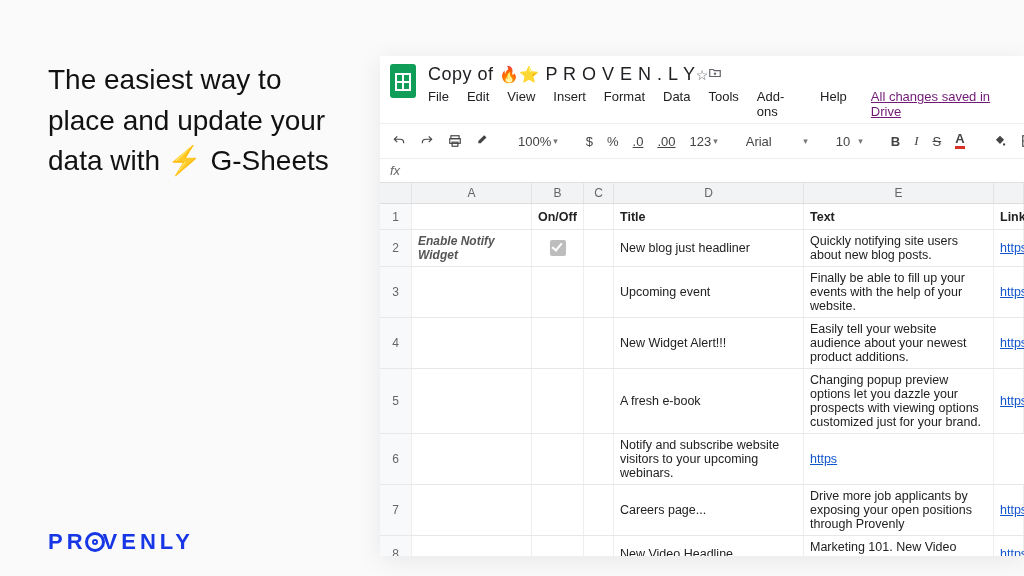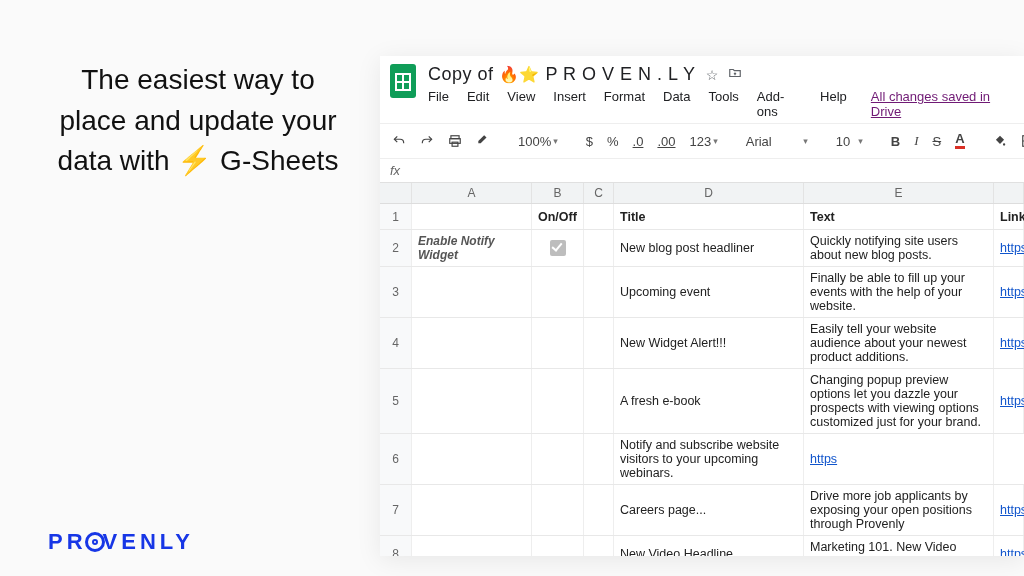--- a/index.html
+++ b/index.html
@@ -9,21 +9,20 @@
     background: #fafafa;
     font-family: Arial, sans-serif;
     position: relative;
     overflow: hidden;
   }
   .left-pane {
     position: absolute;
     left: 48px;
     top: 60px;
     width: 300px;
-    text-align: center;
   }
   .tagline {
     font-size: 28px;
     line-height: 1.45;
     color: #111;
     font-weight: 400;
     font-family: -apple-system, "Segoe UI", Arial, sans-serif;
   }
   .bolt { display: inline; }
   .brand-logo {
@@ -83,21 +82,21 @@
     left: 5px; right: 5px; top: 9px; bottom: 7px;
     background:
       linear-gradient(#fff,#fff) 0 0/100% 2px no-repeat,
       linear-gradient(#fff,#fff) 0 50%/100% 2px no-repeat,
       linear-gradient(#fff,#fff) 0 100%/100% 2px no-repeat,
       linear-gradient(#fff,#fff) 0 0/2px 100% no-repeat,
       linear-gradient(#fff,#fff) 50% 0/2px 100% no-repeat,
       linear-gradient(#fff,#fff) 100% 0/2px 100% no-repeat;
   }
   .doc-meta { flex: 1; }
-  .doc-title-row { display: flex; align-items: center; gap: 10px; }
+  .doc-title-row { display: flex; align-items: center; }
   .doc-title { font-size: 18px; color: #202124; letter-spacing: .5px; }
   .doc-title-emoji { font-size: 16px; }
   .star-icon, .folder-icon { color: #5f6368; font-size: 14px; }
   .menus { display: flex; gap: 18px; margin-top: 4px; font-size: 13px; color: #202124; }
   .menus span { cursor: default; }
   .save-state { color: #701a75; text-decoration: underline; font-size: 13px; margin-left: 6px;}
   
   .toolbar {
     border-top: 1px solid #eee;
     border-bottom: 1px solid #eee;
@@ -326,21 +325,21 @@
       <div>Link</div>
     </div>
     <div id="rows">
         <div class="row">
           <div class="rn">2</div>
           <div class="colA">Enable Notify Widget</div>
           <div>
             <div class="checkbox checked"></div>
           </div>
           <div></div>
-          <div>New blog post headliner</div>
+          <div>New blog just headliner</div>
           <div>Quickly notifying site users about new blog posts.</div>
           <div class="link-cell">https</div>
         </div>
         <div class="row">
           <div class="rn">3</div>
           <div class="colA"></div>
           <div></div>
           <div></div>
           <div>Upcoming event</div>
           <div>Finally be able to fill up your events with the help of your website.</div>

